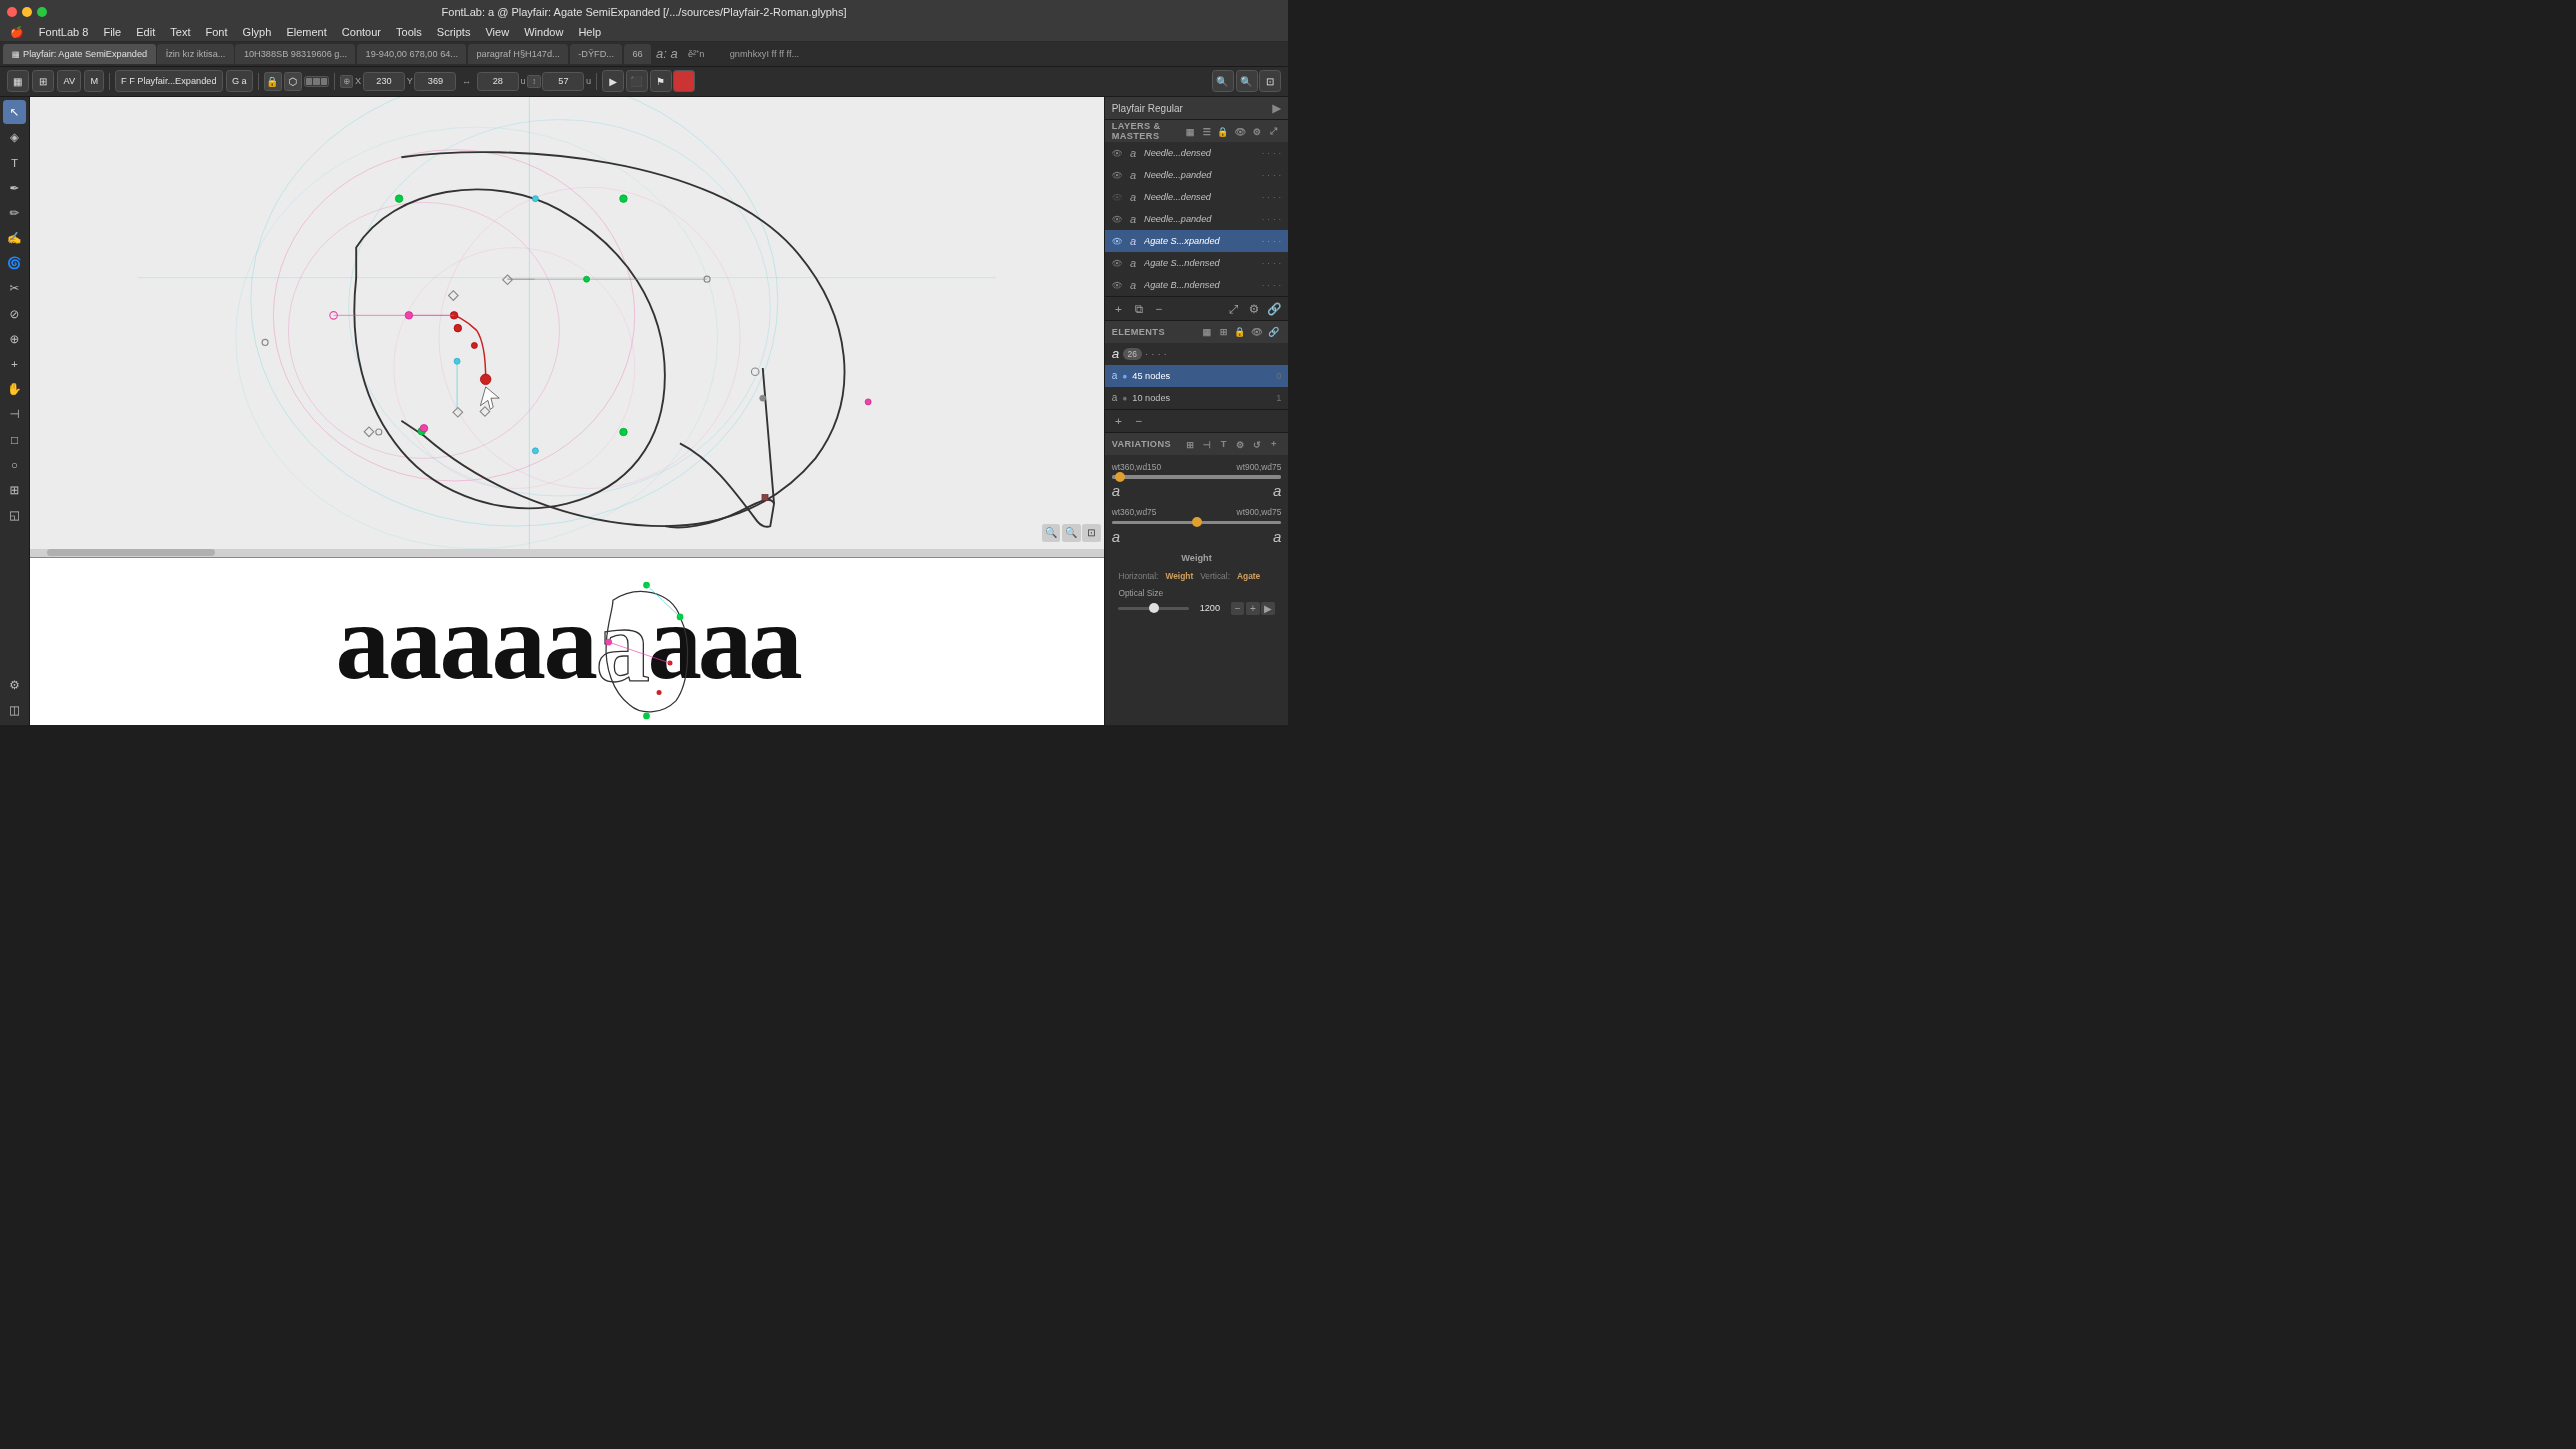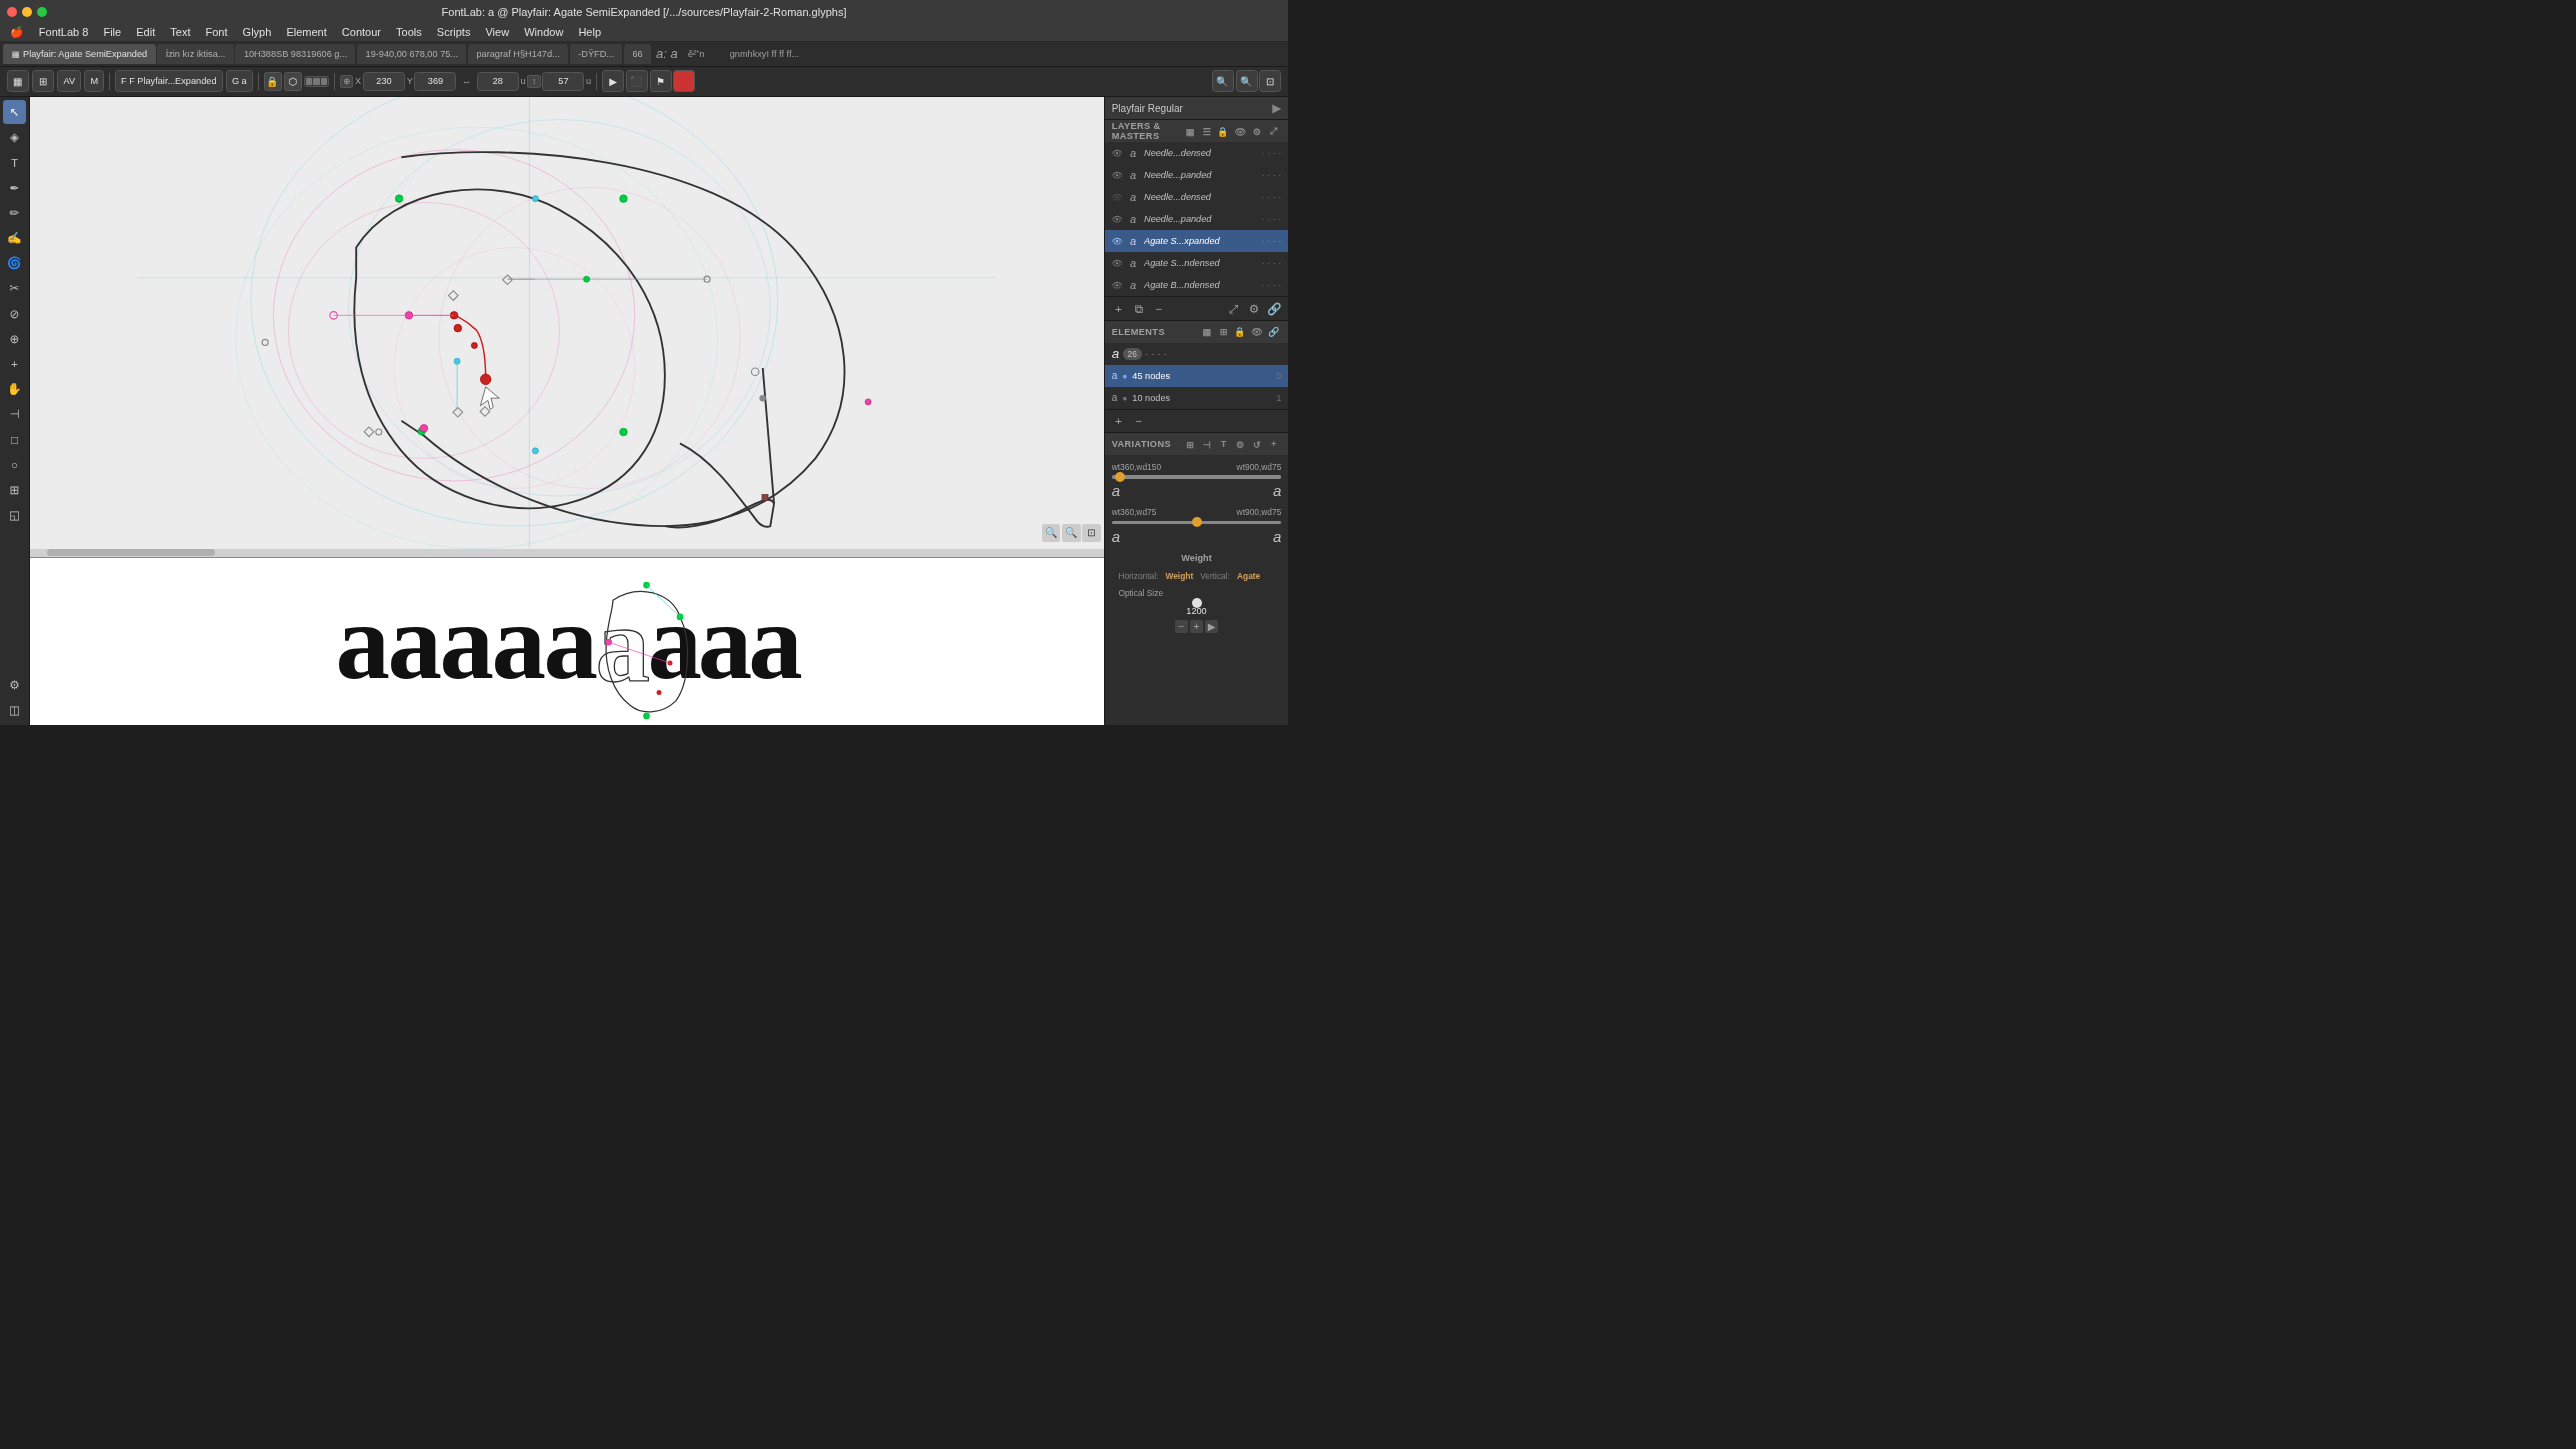--- a/index.html
+++ b/index.html
@@ -303,21 +303,21 @@
       font-size: 8.4px;
       color: #a0a0a0;
       display: flex;
       gap: 7px;
       padding: 3.4px 6.7px;
     }
     .hv-label { color: #808080; }
     .hv-value { color: #d0a060; font-weight: 600; cursor: pointer; }
     .optical-size { padding: 3.4px 6.7px; }
     .optical-size-label { font-size: 8.4px; color: #a0a0a0; margin-bottom: 3.4px; }
-    .optical-size-slider { display: flex; align-items: center; gap: 4px; flex-direction: column; }
+    .optical-size-slider { display: flex; align-items: center; gap: 11px; }
     .optical-size-track {
       flex: 1; height: 3.4px; background: #555; border-radius: 1.7px; position: relative;
     }
     .optical-size-thumb {
       width: 10px; height: 10px; background: #e0e0e0; border-radius: 50%;
       position: absolute; top: -3.4px; left: 50%; transform: translateX(-50%);
       cursor: pointer;
     }
     .optical-size-value { font-size: 9.2px; color: #e0e0e0; }
     .optical-size-buttons { display: flex; gap: 1.7px; }
@@ -394,21 +394,21 @@
     <span class="tab-icon">▦</span>
     <span>Playfair: Agate SemiExpanded</span>
   </div>
   <div class="tab">
     <span>İzin kız iktisa...</span>
   </div>
   <div class="tab">
     <span>10H388SB 98319606 g...</span>
   </div>
   <div class="tab">
-    <span>19-940,00 678,00 75...</span>
+    <span>19-940,00 678,00 64...</span>
   </div>
   <div class="tab">
     <span>paragraf H§H147d...</span>
   </div>
   <div class="tab">
     <span>-DŸFD...</span>
   </div>
   <div class="tab">
     <span>66</span>
   </div>

